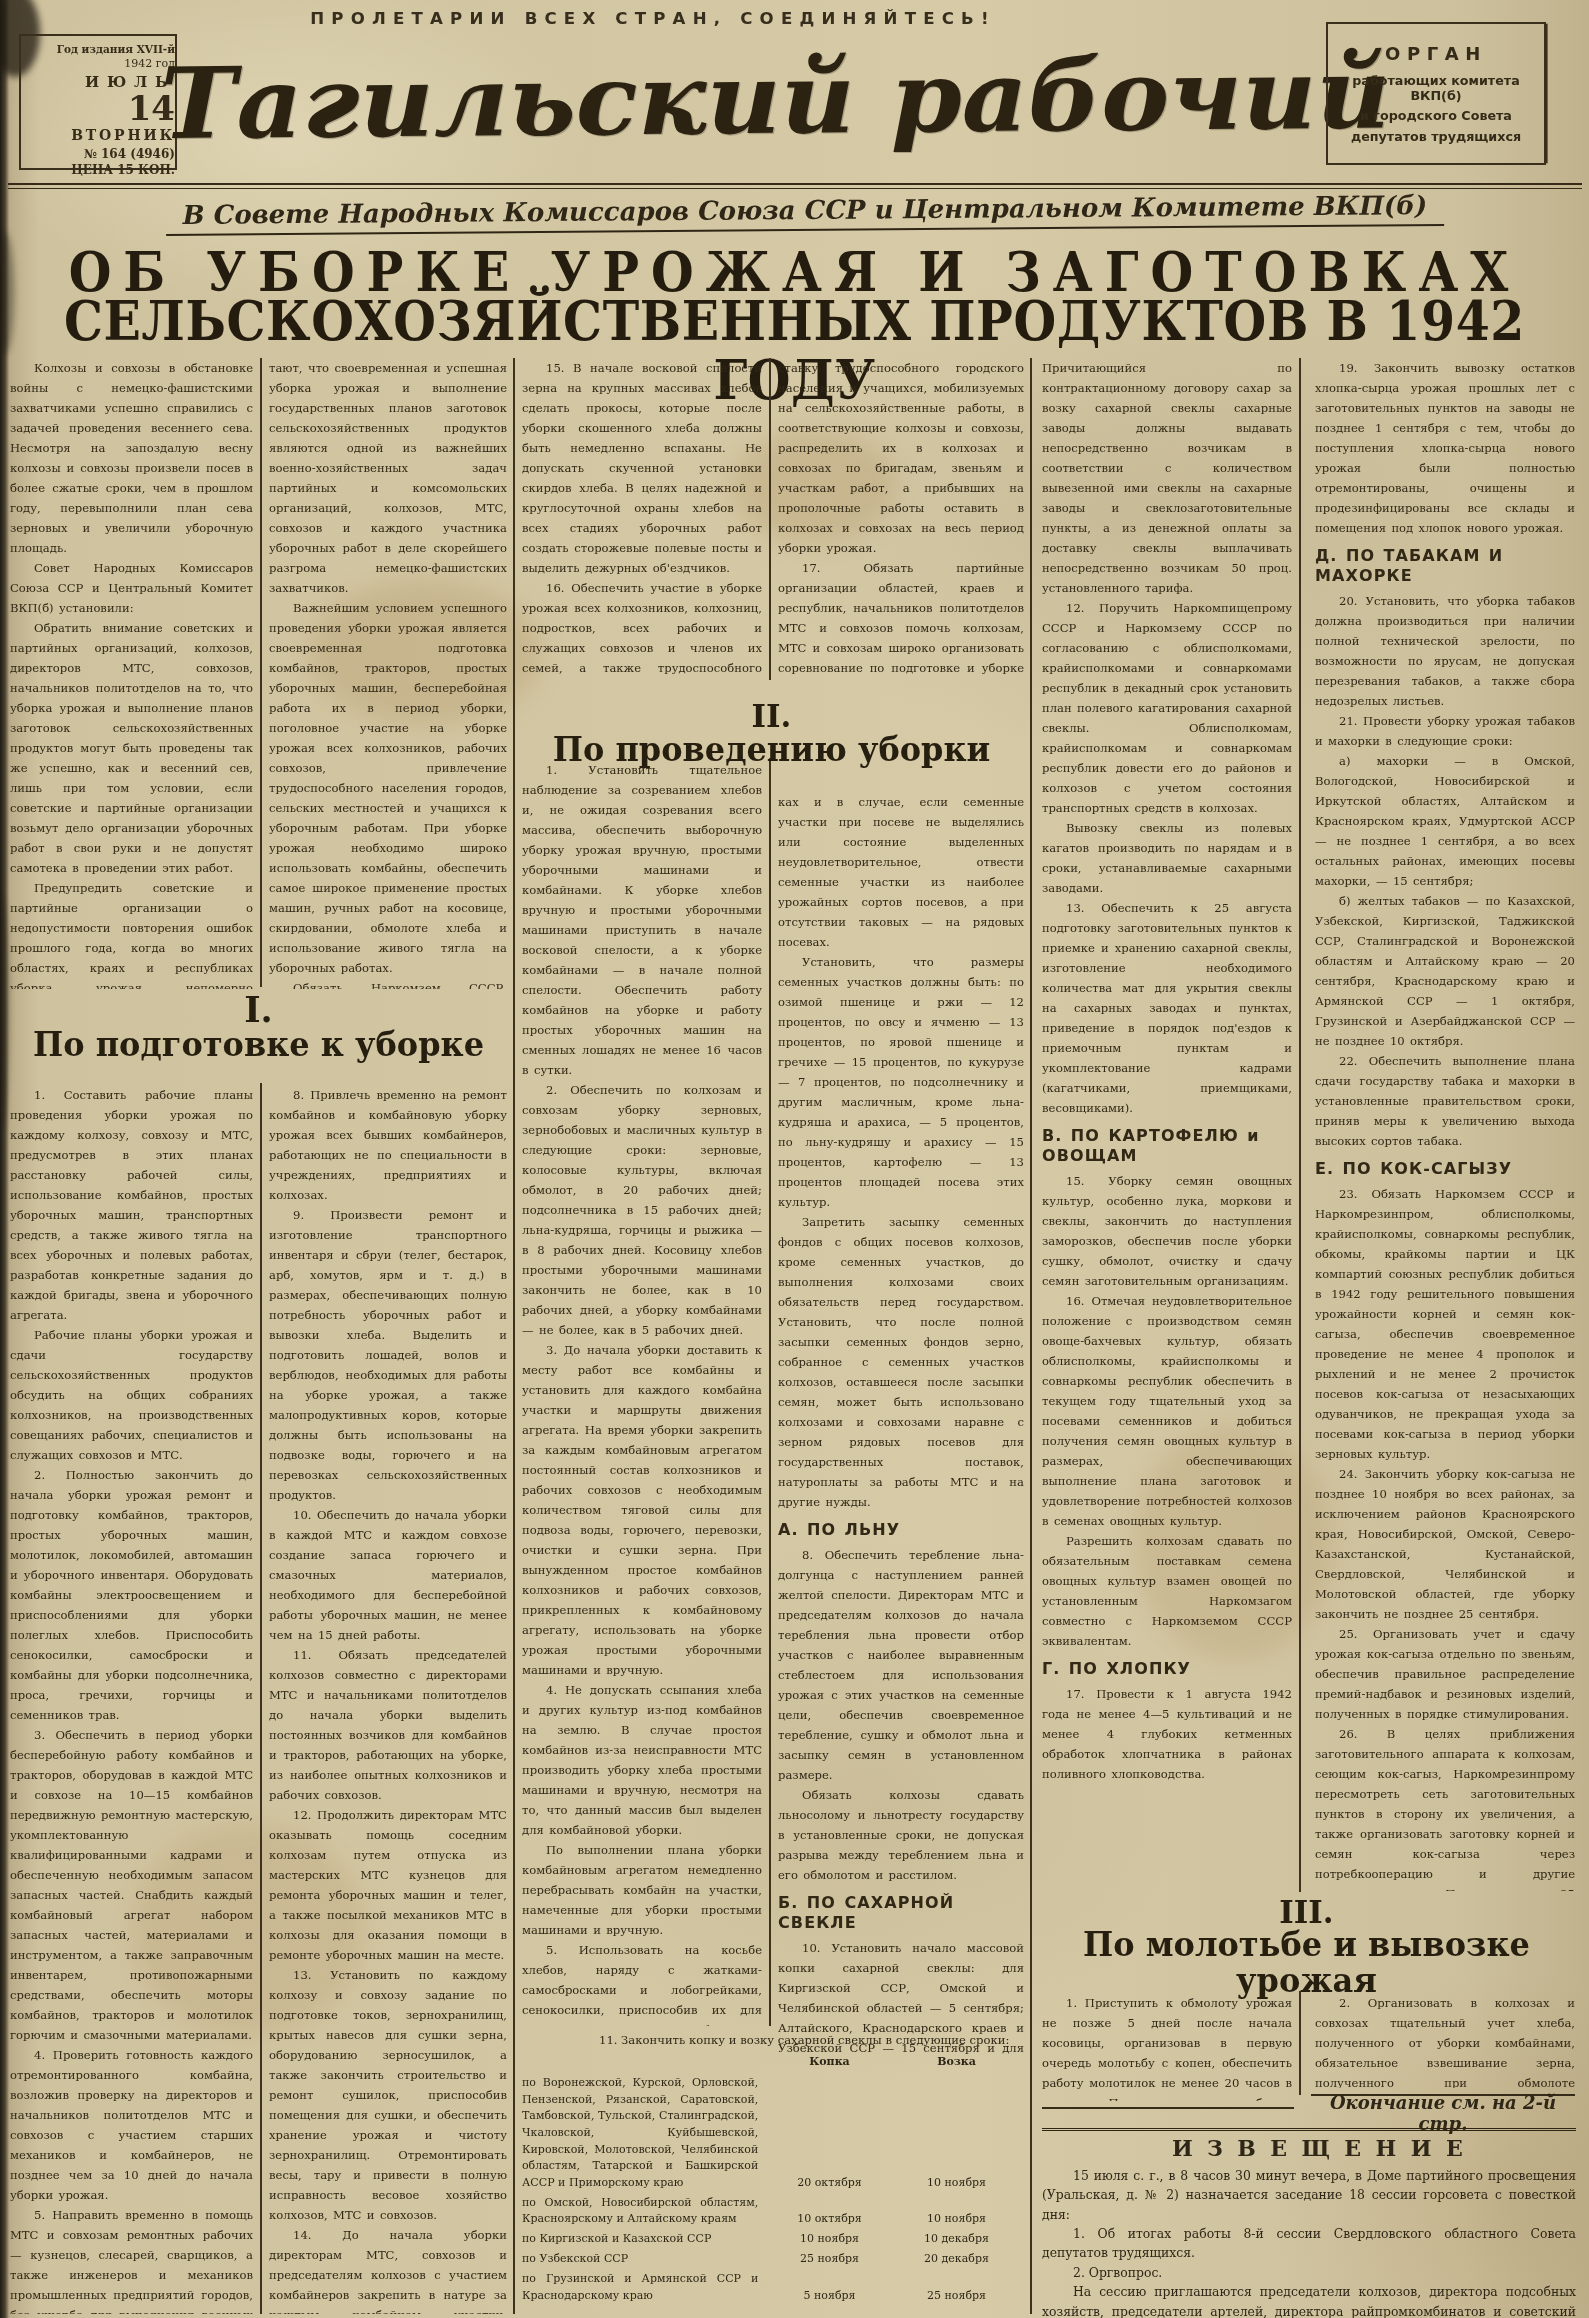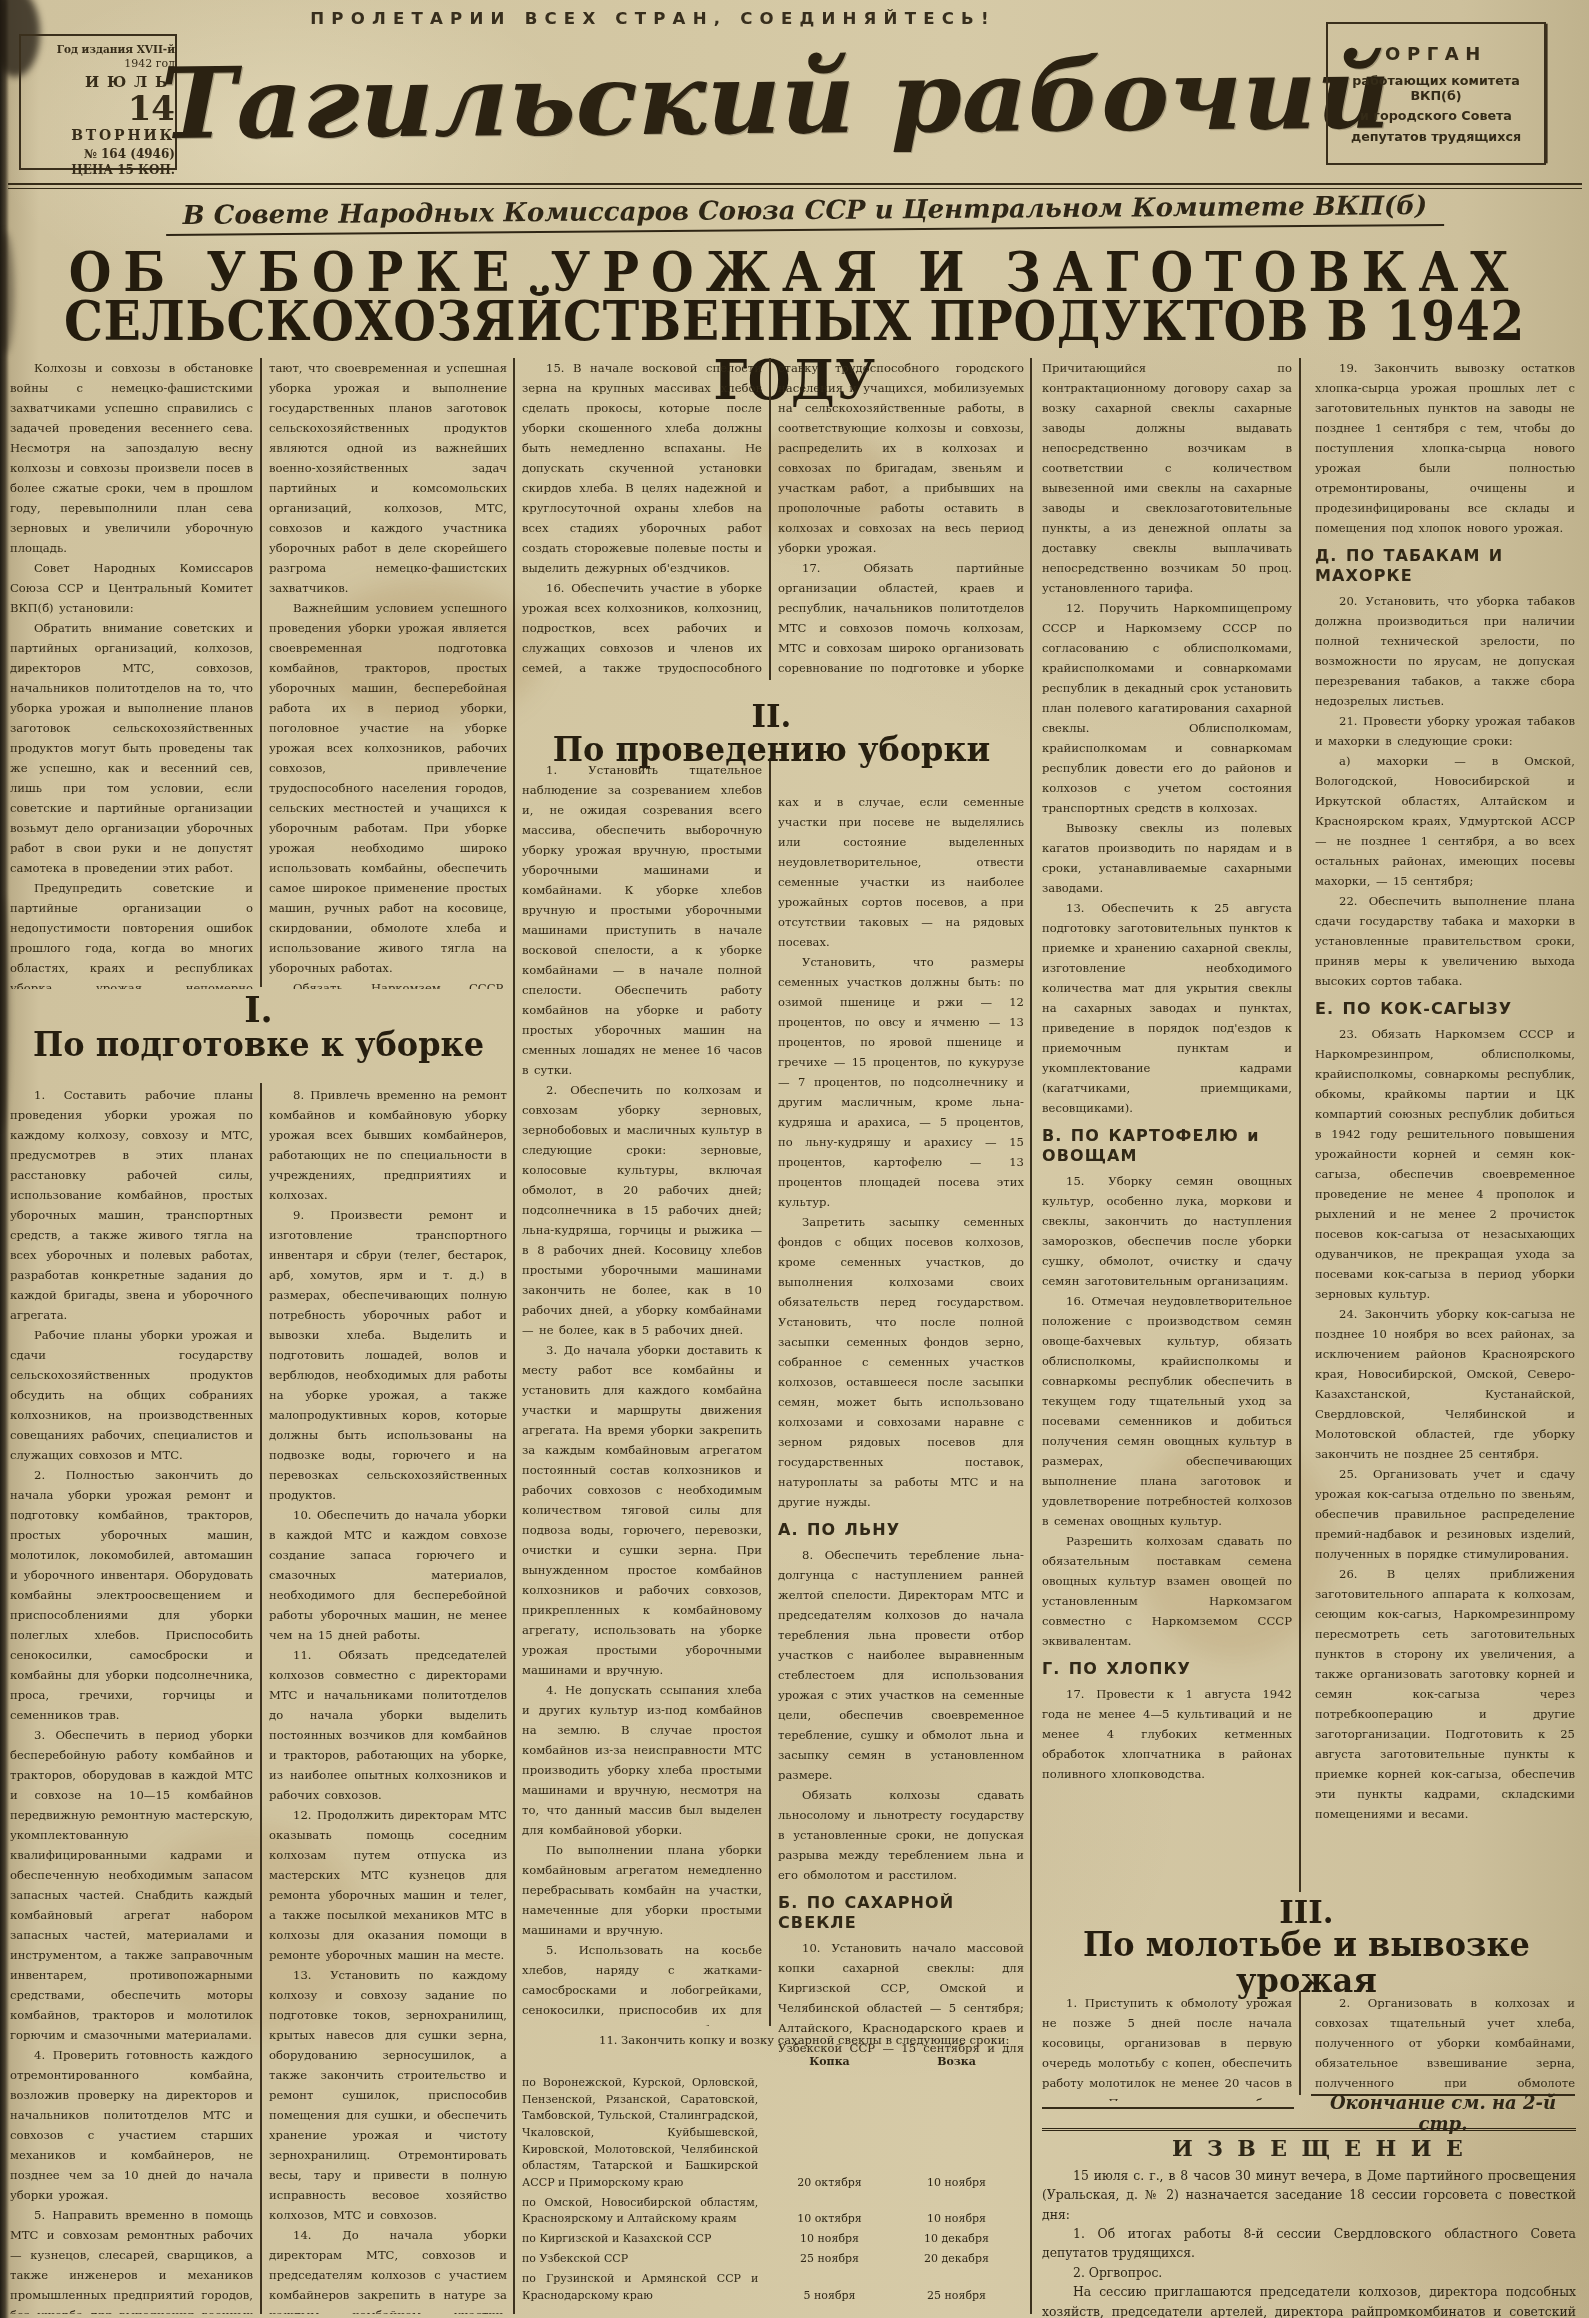--- a/index.html
+++ b/index.html
@@ -212,20 +212,21 @@
       <p class="li-p">Разрешить колхозам сдавать по обязательным поставкам семена овощных культур взамен овощей по установленным Наркомзагом совместно с Наркомземом СССР эквивалентам.</p>
       <p class="li-h">Г. ПО ХЛОПКУ</p>
       <p class="li-p">17. Провести к 1 августа 1942 года не менее 4—5 культиваций и не менее 4 глубоких кетменных обработок хлопчатника в районах поливного хлопководства.</p>
     </div>
   <div class="tx" style="left:1315px;top:358px;width:260px;height:1533px;">
       <p class="li-p">19. Закончить вывозку остатков хлопка-сырца урожая прошлых лет с заготовительных пунктов на заводы не позднее 1 сентября с тем, чтобы до поступления хлопка-сырца нового урожая были полностью отремонтированы, очищены и продезинфицированы все склады и помещения под хлопок нового урожая.</p>
       <p class="li-h">Д. ПО ТАБАКАМ И МАХОРКЕ</p>
       <p class="li-p">20. Установить, что уборка табаков должна производиться при наличии полной технической зрелости, по возможности по ярусам, не допуская перезревания табаков, а также сбора недозрелых листьев.</p>
       <p class="li-p">21. Провести уборку урожая табаков и махорки в следующие сроки:</p>
       <p class="li-p">а) махорки — в Омской, Вологодской, Новосибирской и Иркутской областях, Алтайском и Красноярском краях, Удмуртской АССР — не позднее 1 сентября, а во всех остальных районах, имеющих посевы махорки, — 15 сентября;</p>
+      <p class="li-p">б) желтых табаков — по Казахской, Узбекской, Киргизской, Таджикской ССР, Сталинградской и Воронежской областям и Алтайскому краю — 20 сентября, Краснодарскому краю и Армянской ССР — 1 октября, Грузинской и Азербайджанской ССР — не позднее 10 октября.</p>
       <p class="li-p">22. Обеспечить выполнение плана сдачи государству табака и махорки в установленные правительством сроки, приняв меры к увеличению выхода высоких сортов табака.</p>
       <p class="li-h">Е. ПО КОК-САГЫЗУ</p>
       <p class="li-p">23. Обязать Наркомзем СССР и Наркомрезинпром, облисполкомы, крайисполкомы, совнаркомы республик, обкомы, крайкомы партии и ЦК компартий союзных республик добиться в 1942 году решительного повышения урожайности корней и семян кок-сагыза, обеспечив своевременное проведение не менее 4 прополок и рыхлений и не менее 2 прочисток посевов кок-сагыза от незасыхающих одуванчиков, не прекращая ухода за посевами кок-сагыза в период уборки зерновых культур.</p>
       <p class="li-p">24. Закончить уборку кок-сагыза не позднее 10 ноября во всех районах, за исключением районов Красноярского края, Новосибирской, Омской, Северо-Казахстанской, Кустанайской, Свердловской, Челябинской и Молотовской областей, где уборку закончить не позднее 25 сентября.</p>
       <p class="li-p">25. Организовать учет и сдачу урожая кок-сагыза отдельно по звеньям, обеспечив правильное распределение премий-надбавок и резиновых изделий, полученных в порядке стимулирования.</p>
       <p class="li-p">26. В целях приближения заготовительного аппарата к колхозам, сеющим кок-сагыз, Наркомрезинпрому пересмотреть сеть заготовительных пунктов в сторону их увеличения, а также организовать заготовку корней и семян кок-сагыза через потребкооперацию и другие заготорганизации. Подготовить к 25 августа заготовительные пункты к приемке корней кок-сагыза, обеспечив эти пункты кадрами, складскими помещениями и весами.</p>
     </div>
   <div class="tx" style="left:1042px;top:1993px;width:250px;height:108px;">
       <p class="li-p">1. Приступить к обмолоту урожая не позже 5 дней после начала косовицы, организовав в первую очередь молотьбу с копен, обеспечить работу молотилок не менее 20 часов в сутки. По окончании уборки комбайнами использовать комбайны для обмолота хлебов на полевых токах</p>
     </div>

